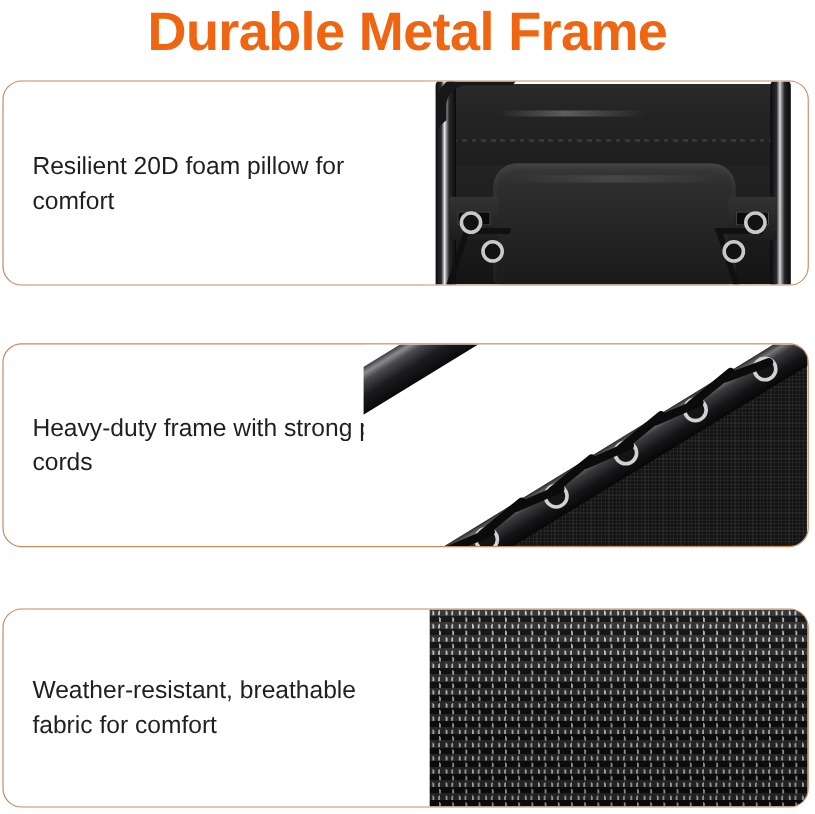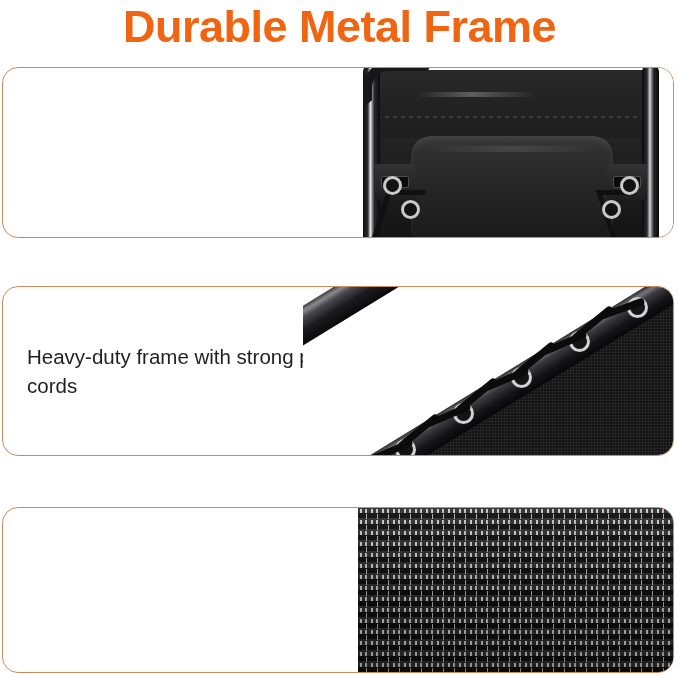--- a/index.html
+++ b/index.html
@@ -212,20 +212,21 @@
     background: linear-gradient(180deg, rgba(255,255,255,.05) 0%, rgba(0,0,0,.18) 55%, rgba(0,0,0,.28) 100%);
   }
 </style>
 </head>
 <body>
 
 <div class="page-title">Durable Metal Frame</div>
 
 <div class="card card-1">
 
+  <div class="card-text">Resilient 20D foam pillow for comfort</div>
 
   <div class="card-media media-1">
     <div class="p1">
       <div class="p1-fabric-top">
         <div class="p1-hl"></div>
       </div>
       <div class="p1-fabric-body"></div>
       <div class="p1-pillow"></div>
       <div class="p1-tube-l"></div>
       <div class="p1-tube-l-top"></div>
@@ -266,20 +267,21 @@
           <div class="p2-lace" style="left: 240px; top: 62px; width: 46.6956px; transform: rotate(-23.4287deg); transform-origin: left center;"></div>
           <div class="p2-lace" style="left: 270px; top: 49px; width: 50.2353px; transform: rotate(-39.4007deg); transform-origin: left center;"></div>
           <div class="p2-lace" style="left: 298px; top: 26px; width: 45.9531px; transform: rotate(-20.1363deg); transform-origin: left center;"></div>
         </div>
     </div>
   </div>
 </div>
 
 <div class="card card-3">
 
+  <div class="card-text">Weather-resistant, breathable fabric for comfort</div>
 
   <div class="card-media media-3">
     <div class="p3">
       <div class="p3-fabric"></div>
       <div class="p3-dots"></div>
       <div class="p3-shade"></div>
     </div>
   </div>
 </div>
 

